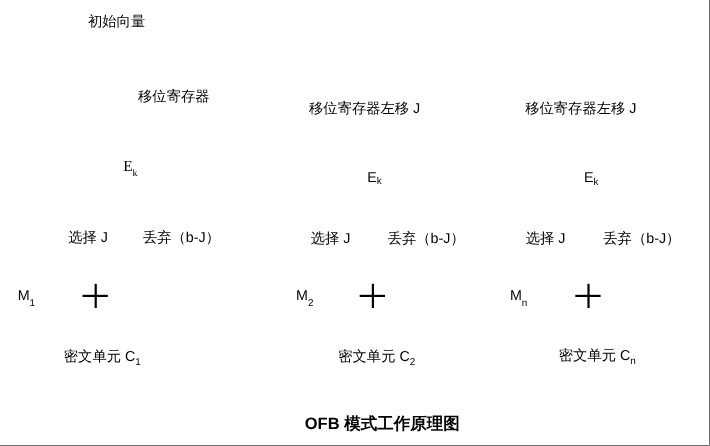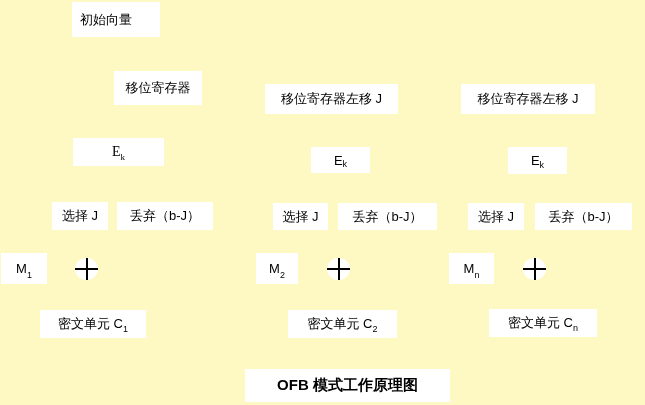--- a/index.html
+++ b/index.html
@@ -4,21 +4,21 @@
 <style>
   html, body {
     margin: 0;
     padding: 0;
     background: #000;
   }
   #canvas {
     position: relative;
     width: 645px;
     height: 405px;
-    background: #fef9c3;
+    background: #ffffff;
     overflow: hidden;
     font-family: "Liberation Sans", "DejaVu Sans", sans-serif;
   }
   .box {
     position: absolute;
     background: #ffffff;
     color: #000000;
     display: flex;
     align-items: center;
     justify-content: center;

